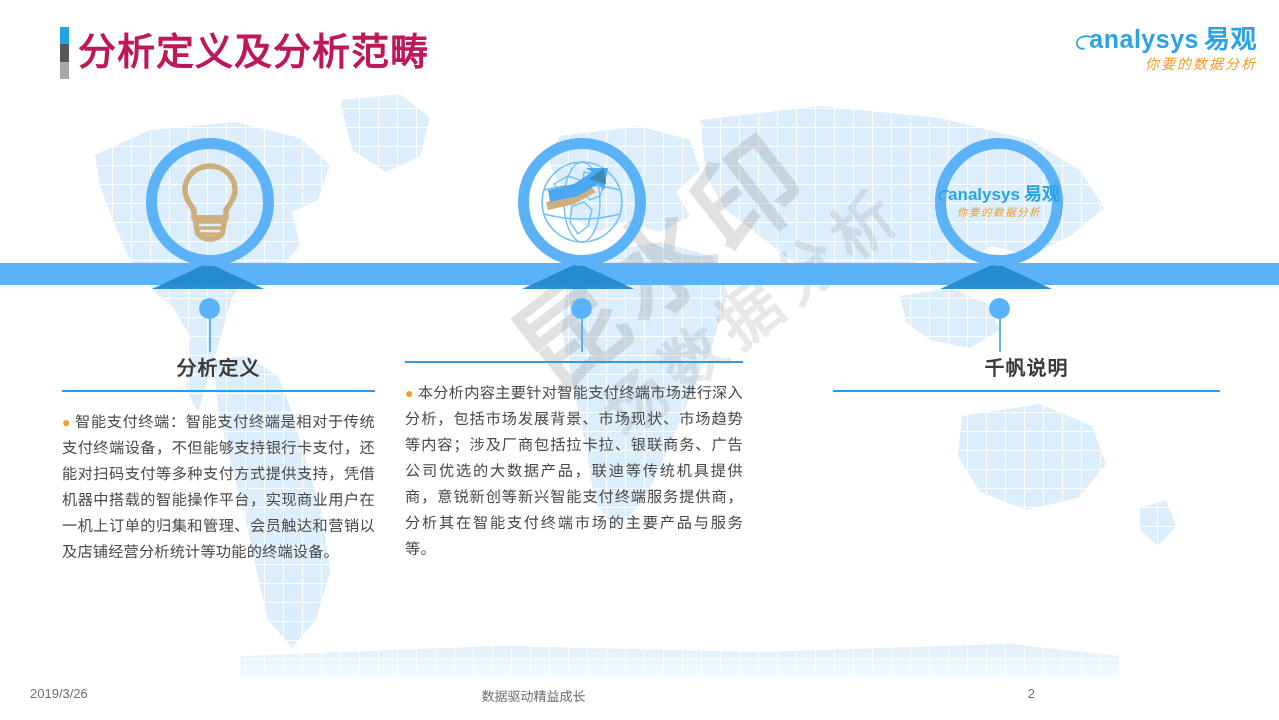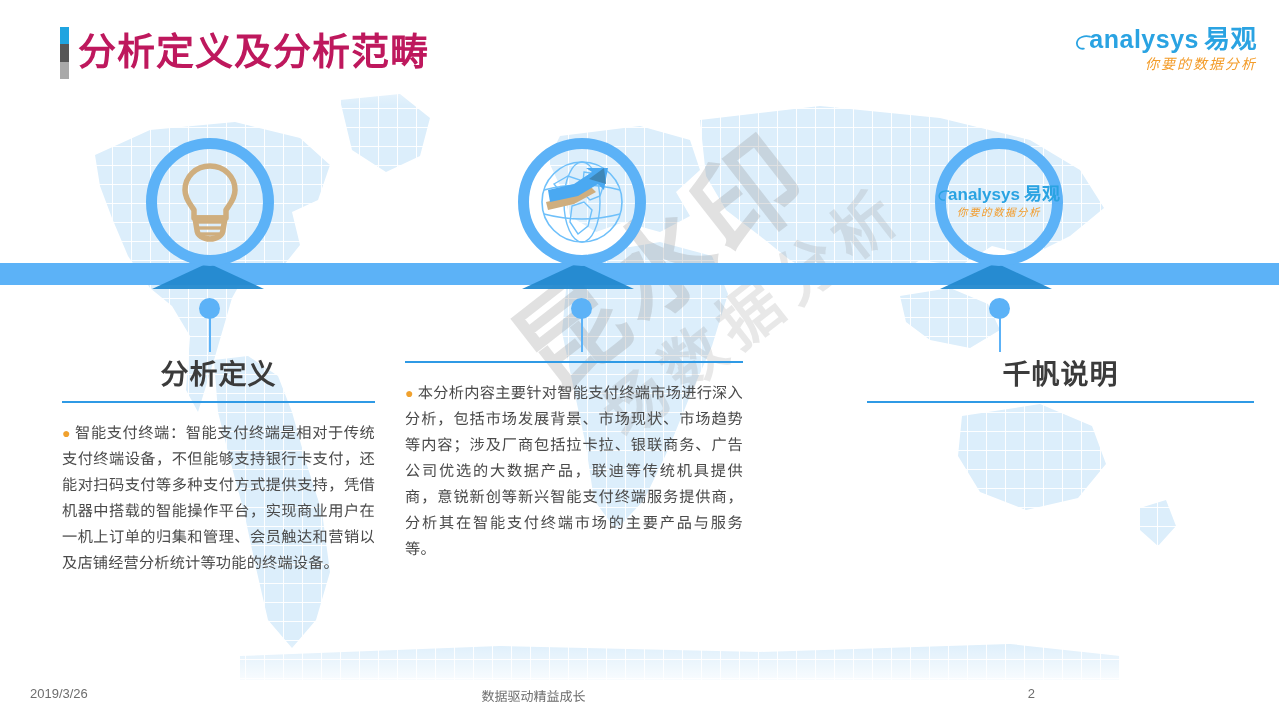--- a/index.html
+++ b/index.html
@@ -148,21 +148,21 @@
   }
   .stem{
     position:absolute;
     width:2px;background:#5cb2f7;
   }
 
   
   .col{position:absolute;}
   .col-title{
     text-align:center;
-    font-size:28px;font-weight:700;color:#3b3b3b;
+    font-size:20px;font-weight:700;color:#3b3b3b;
     letter-spacing:1px;
     white-space:nowrap;
   }
   .col-rule{
     margin-top:9px;
     height:2px;background:#2f9ae5;
     width:100%;
   }
   .col-body{
     margin-top:17px;
@@ -330,21 +330,21 @@
     </div>
   </div>
 
   <div class="col" style="left:405px;top:352px;width:338px;">
     <div class="col-rule"></div>
     <div class="col-body">
       <p><span class="bullet">●</span><span>本分析内容主要针对智能支付终端市场进行深入分析，包括市场发展背景、市场现状、市场趋势等内容；涉及厂商包括拉卡拉、银联商务、广告公司优选的大数据产品，联迪等传统机具提供商，意锐新创等新兴智能支付终端服务提供商，分析其在智能支付终端市场的主要产品与服务等。</span></p>
     </div>
   </div>
 
-  <div class="col" style="left:867px;top:352px;width:387px;">
+  <div class="col" style="left:833px;top:352px;width:387px;">
     <div class="col-title">千帆说明</div>
     <div class="col-rule"></div>
     <div class="col-body">
     </div>
   </div>
 
   <div class="footer">
     <span class="f-date">2019/3/26</span>
     <span class="f-center">数据驱动精益成长</span>
     <span class="f-page">2</span>

